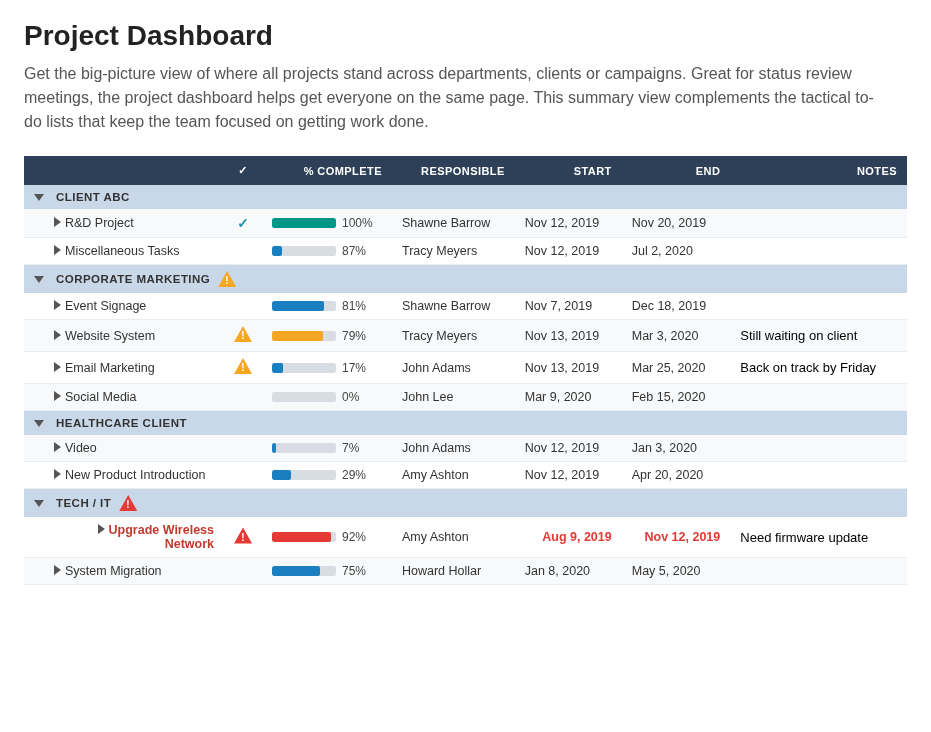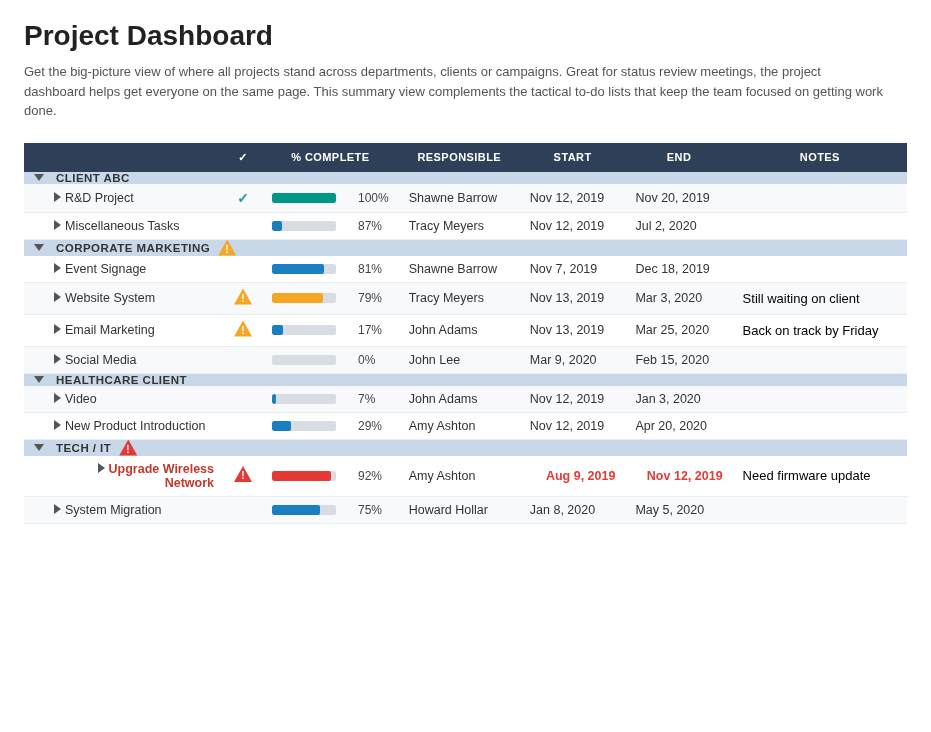--- a/index.html
+++ b/index.html
@@ -10,48 +10,48 @@
       background: #fff;
       padding: 20px 24px;
     }
     h1 {
       font-size: 28px;
       font-weight: 700;
       color: #222;
       margin-bottom: 10px;
     }
     .subtitle {
-      font-size: 13px;
+      font-size: 16px;
       color: #555;
       line-height: 1.5;
       max-width: 860px;
       margin-bottom: 22px;
     }
     table {
       width: 100%;
       border-collapse: collapse;
       font-size: 12.5px;
     }
     thead tr {
       background: #2e4057;
       color: #fff;
     }
     thead th {
       padding: 8px 10px;
-      text-align: center;
+      text-align: right;
       font-weight: 600;
       font-size: 11px;
       letter-spacing: 0.04em;
       text-transform: uppercase;
       white-space: nowrap;
     }
     thead th.center { text-align: center; }
     .group-row td {
       background: #c8d8e8;
-      padding: 0 10px;
+      padding: 6px 10px;
       font-weight: 700;
       font-size: 11.5px;
       color: #333;
       text-transform: uppercase;
       letter-spacing: 0.04em;
     }
     .data-row td {
       padding: 6px 10px;
       border-bottom: 1px solid #e8edf2;
       vertical-align: middle;
@@ -65,21 +65,21 @@
     .data-row td.project-name.alert-link {
       color: #c0392b;
       font-weight: 600;
       text-align: right;
     }
     .check-col { text-align: center; width: 36px; }
     .progress-col { width: 120px; }
     .progress-bar-wrap {
       display: flex;
       align-items: center;
-      gap: 22px;
+      gap: 6px;
       white-space: nowrap;
     }
     .bar-bg {
       width: 64px;
       height: 10px;
       background: #d8dde3;
       border-radius: 2px;
       overflow: hidden;
       display: inline-block;
     }

